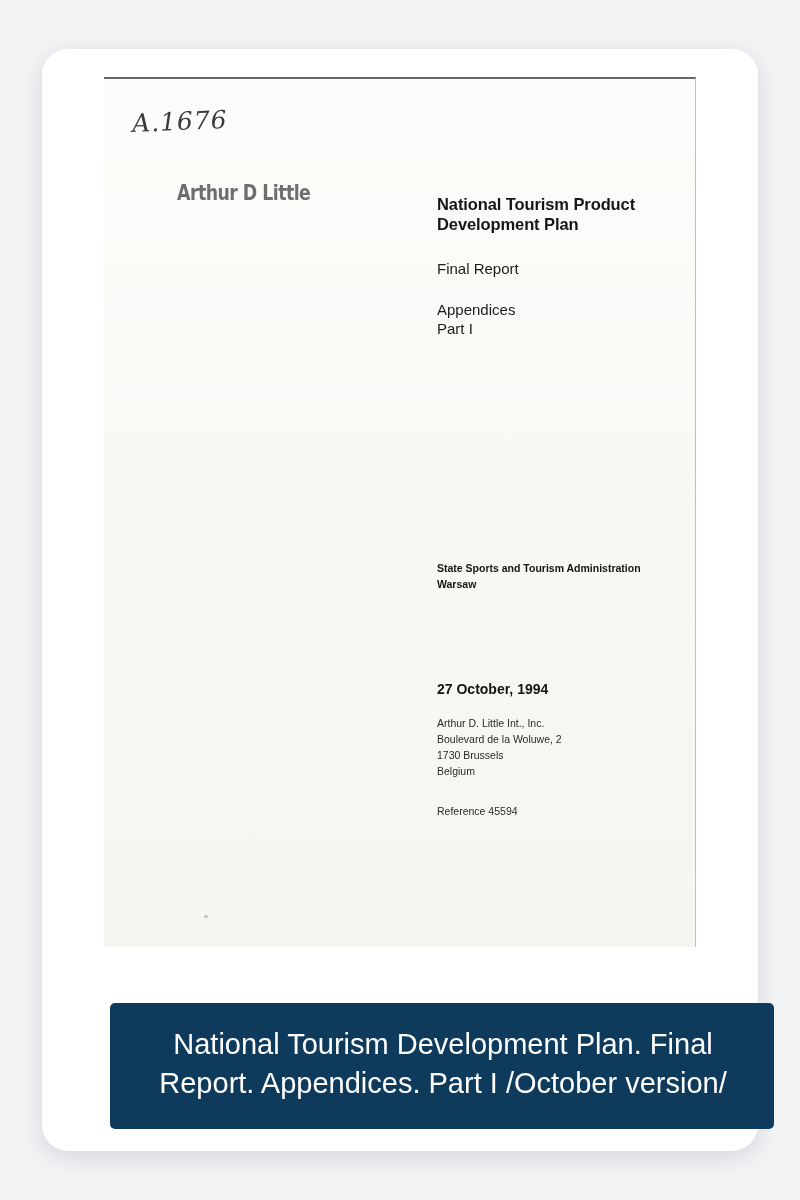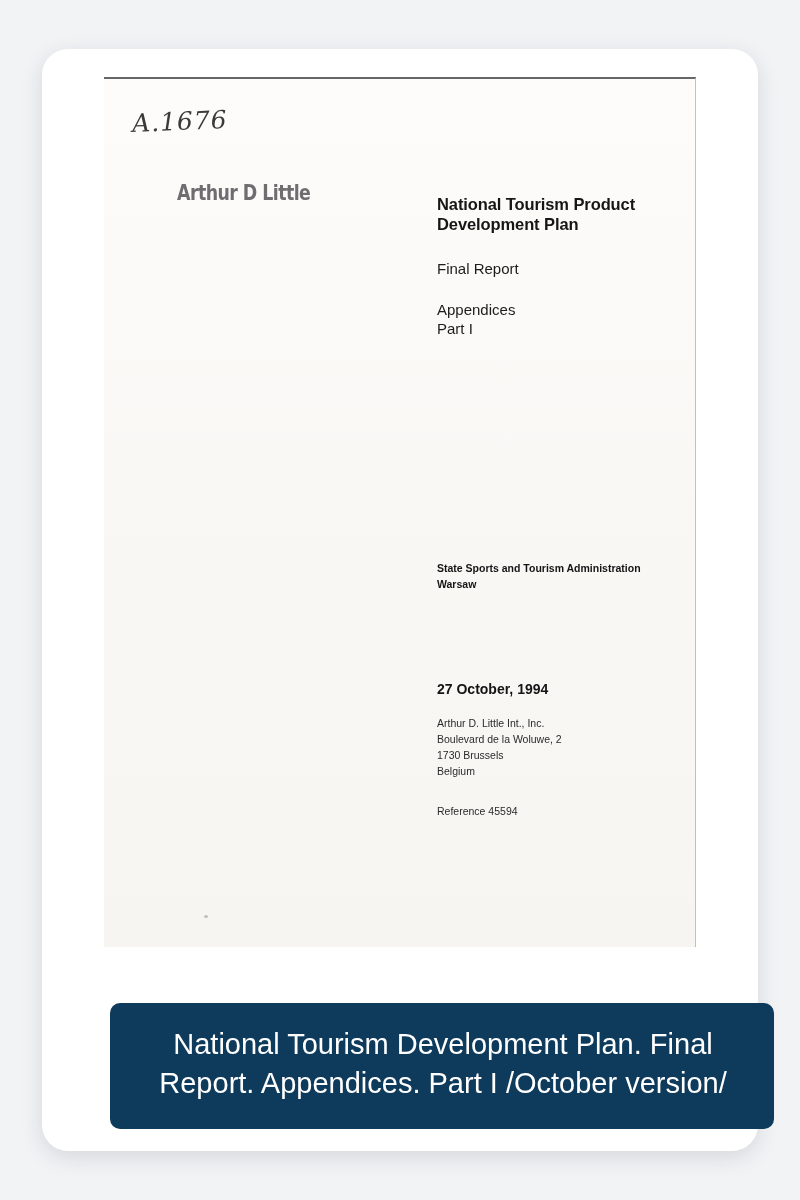--- a/index.html
+++ b/index.html
@@ -179,21 +179,21 @@
   }
 
   
   .caption {
     position: absolute;
     left: 68px;
     top: 954px;
     width: 664px;
     box-sizing: border-box;
     background: #0e3a5c;
-    border-radius: 10px;
+    border-radius: 5px;
     padding: 22px 24px 26px 26px;
     color: #ffffff;
     text-align: center;
     font-family: "Liberation Sans", sans-serif;
     font-size: 29px;
     line-height: 1.34;
   }
 </style>
 </head>
 <body>

